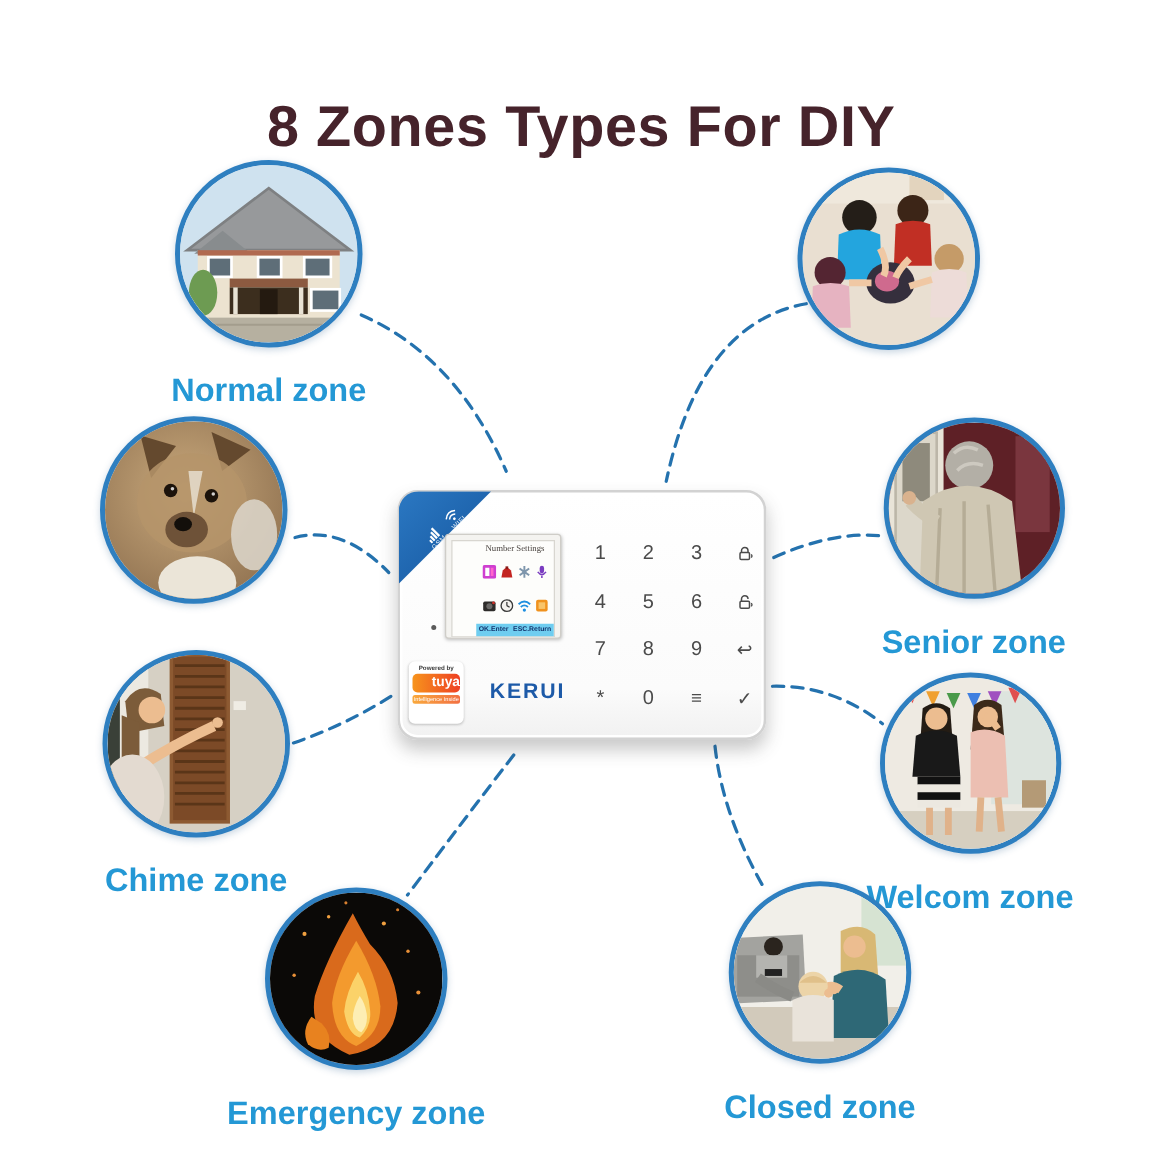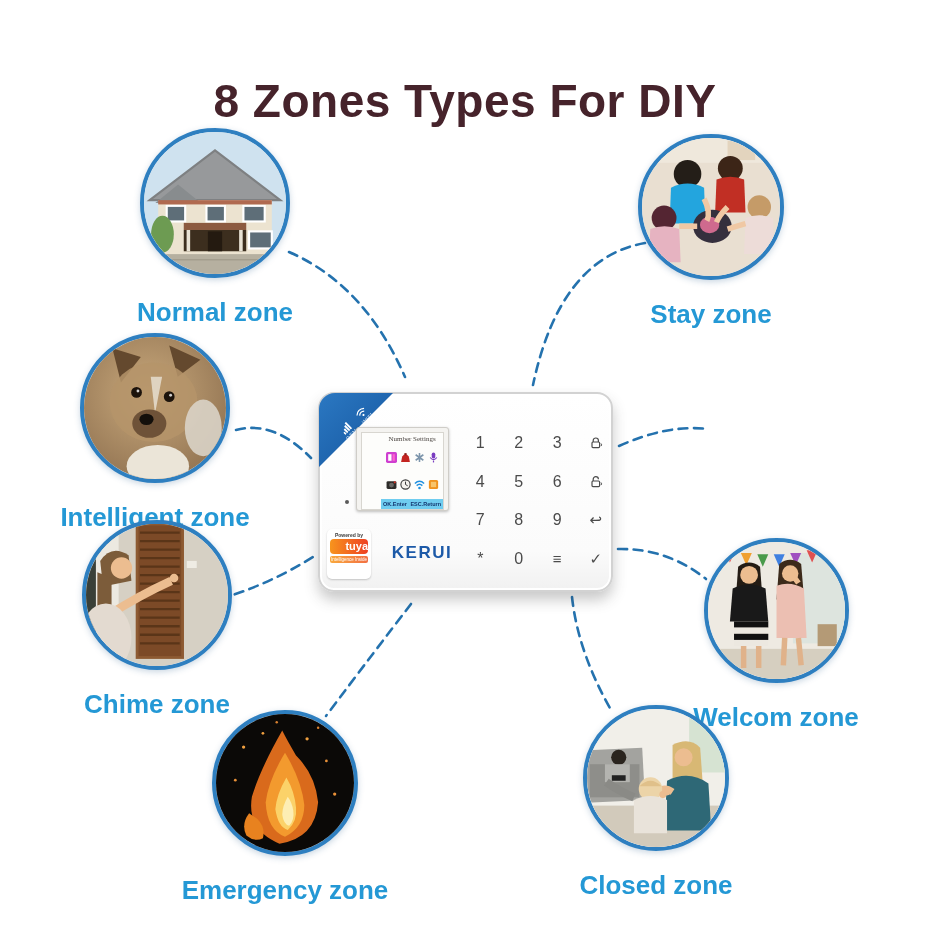--- a/index.html
+++ b/index.html
@@ -159,21 +159,20 @@
         <circle cx="85" cy="50" r="8.5" fill="#c59b68"></circle>
         <path d="M75 58 Q85 54 95 58 L96 84 L74 84 Z" fill="#eddcd8"></path>
         <ellipse cx="51" cy="64" rx="14" ry="12" fill="#352f3d"></ellipse>
         <ellipse cx="49" cy="63" rx="7" ry="6" fill="#cf6a8e"></ellipse>
         <path d="M45 44 Q50 54 47 60" stroke="#f0c8a4" stroke-width="4" fill="none"></path>
         <path d="M62 50 Q56 56 54 61" stroke="#f0c8a4" stroke-width="4" fill="none"></path>
         <path d="M27 64 Q36 64 40 64" stroke="#f0c8a4" stroke-width="4" fill="none"></path>
         <path d="M75 62 Q68 64 62 66" stroke="#f0c8a4" stroke-width="4" fill="none"></path>
       </svg>
     </div>
-    <div class="zlabel">Stay zone</div>
   </div>
 
   <div class="zone z-intelligent">
     <div class="circle">
       <svg viewBox="0 0 100 100" preserveAspectRatio="xMidYMid slice">
         <defs>
           <radialGradient id="pupbg" cx="45%" cy="40%" r="75%">
             <stop offset="0%" stop-color="#c9a97c"></stop>
               <stop offset="100%" stop-color="#8a6c4c"></stop>
           </radialGradient>
@@ -186,23 +185,40 @@
         <circle cx="37" cy="39" r="3.8" fill="#1c130b"></circle>
         <circle cx="60" cy="42" r="3.8" fill="#1c130b"></circle>
         <circle cx="38" cy="38" r="1" fill="#fff" opacity=".8"></circle>
         <circle cx="61" cy="41" r="1" fill="#fff" opacity=".8"></circle>
         <ellipse cx="46" cy="61" rx="12" ry="10" fill="#6e5238"></ellipse>
         <ellipse cx="44" cy="58" rx="5" ry="4" fill="#130f0b"></ellipse>
         <ellipse cx="52" cy="91" rx="22" ry="15" fill="#ebe5d8"></ellipse>
         <ellipse cx="84" cy="64" rx="13" ry="20" fill="#d9d3c6" opacity=".9"></ellipse>
       </svg>
     </div>
-    <div class="zlabel">Intelligent zone</div>
-  </div>
-
+  </div>
+
+  <div class="zone z-senior">
+    <div class="circle">
+      <svg viewBox="0 0 100 100" preserveAspectRatio="xMidYMid slice">
+        <rect width="100" height="100" fill="#5e2026"></rect>
+        <rect x="0" y="0" width="32" height="100" fill="#e9e4d8"></rect>
+        <rect x="4" y="6" width="24" height="88" fill="#dcd7ca" stroke="#bcb6a8" stroke-width="1.5"></rect>
+        <rect x="8" y="12" width="16" height="34" fill="#8e8a7c"></rect>
+        <rect x="74" y="8" width="20" height="56" fill="#7a363e"></rect>
+        <circle cx="47" cy="25" r="14" fill="#b3afa6"></circle>
+        <path d="M38 18 Q44 12 52 16 M40 28 Q46 22 55 25" stroke="#cdc9c0" stroke-width="2" fill="none"></path>
+        <path d="M20 46 Q46 28 72 46 L78 100 L18 100 Z" fill="#cfc7b3"></path>
+        <path d="M30 50 L28 98 M44 46 L44 100 M58 48 L62 98" stroke="#b5ac96" stroke-width="2" fill="none"></path>
+        <path d="M28 58 Q18 52 13 46" stroke="#cfc7b3" stroke-width="8" fill="none"></path>
+        <circle cx="12" cy="44" r="4" fill="#d9b28e"></circle>
+      </svg>
+    </div>
+    <div class="zlabel">Senior zone</div>
+  </div>
 
   <div class="zone z-chime">
     <div class="circle">
       <svg viewBox="0 0 100 100" preserveAspectRatio="xMidYMid slice">
         <rect width="100" height="100" fill="#d6d0c4"></rect>
         <rect x="0" y="0" width="7" height="100" fill="#3a4038"></rect>
         <rect x="7" y="0" width="16" height="100" fill="#ece9e1"></rect>
         <rect x="36" y="0" width="32" height="94" fill="#7c4a27"></rect>
         <rect x="36" y="0" width="32" height="94" fill="none" stroke="#8d5a32" stroke-width="2"></rect>
         <g stroke="#5a3518" stroke-width="1.6">

